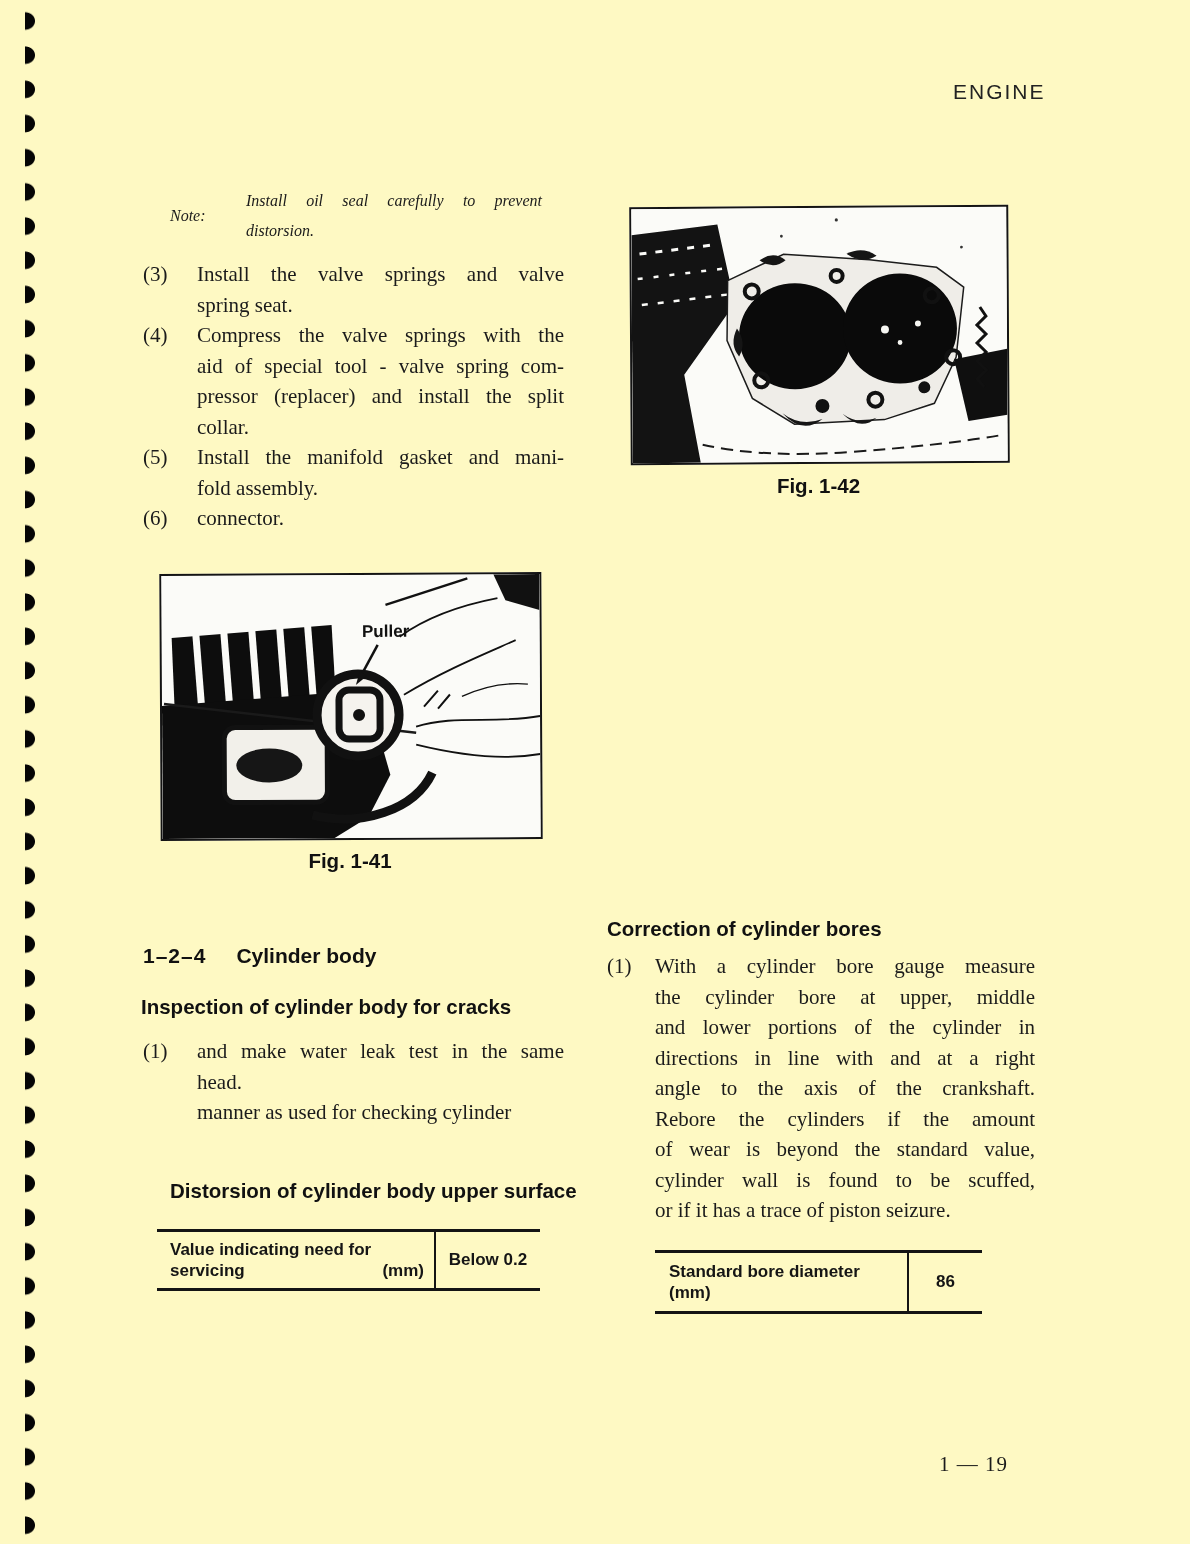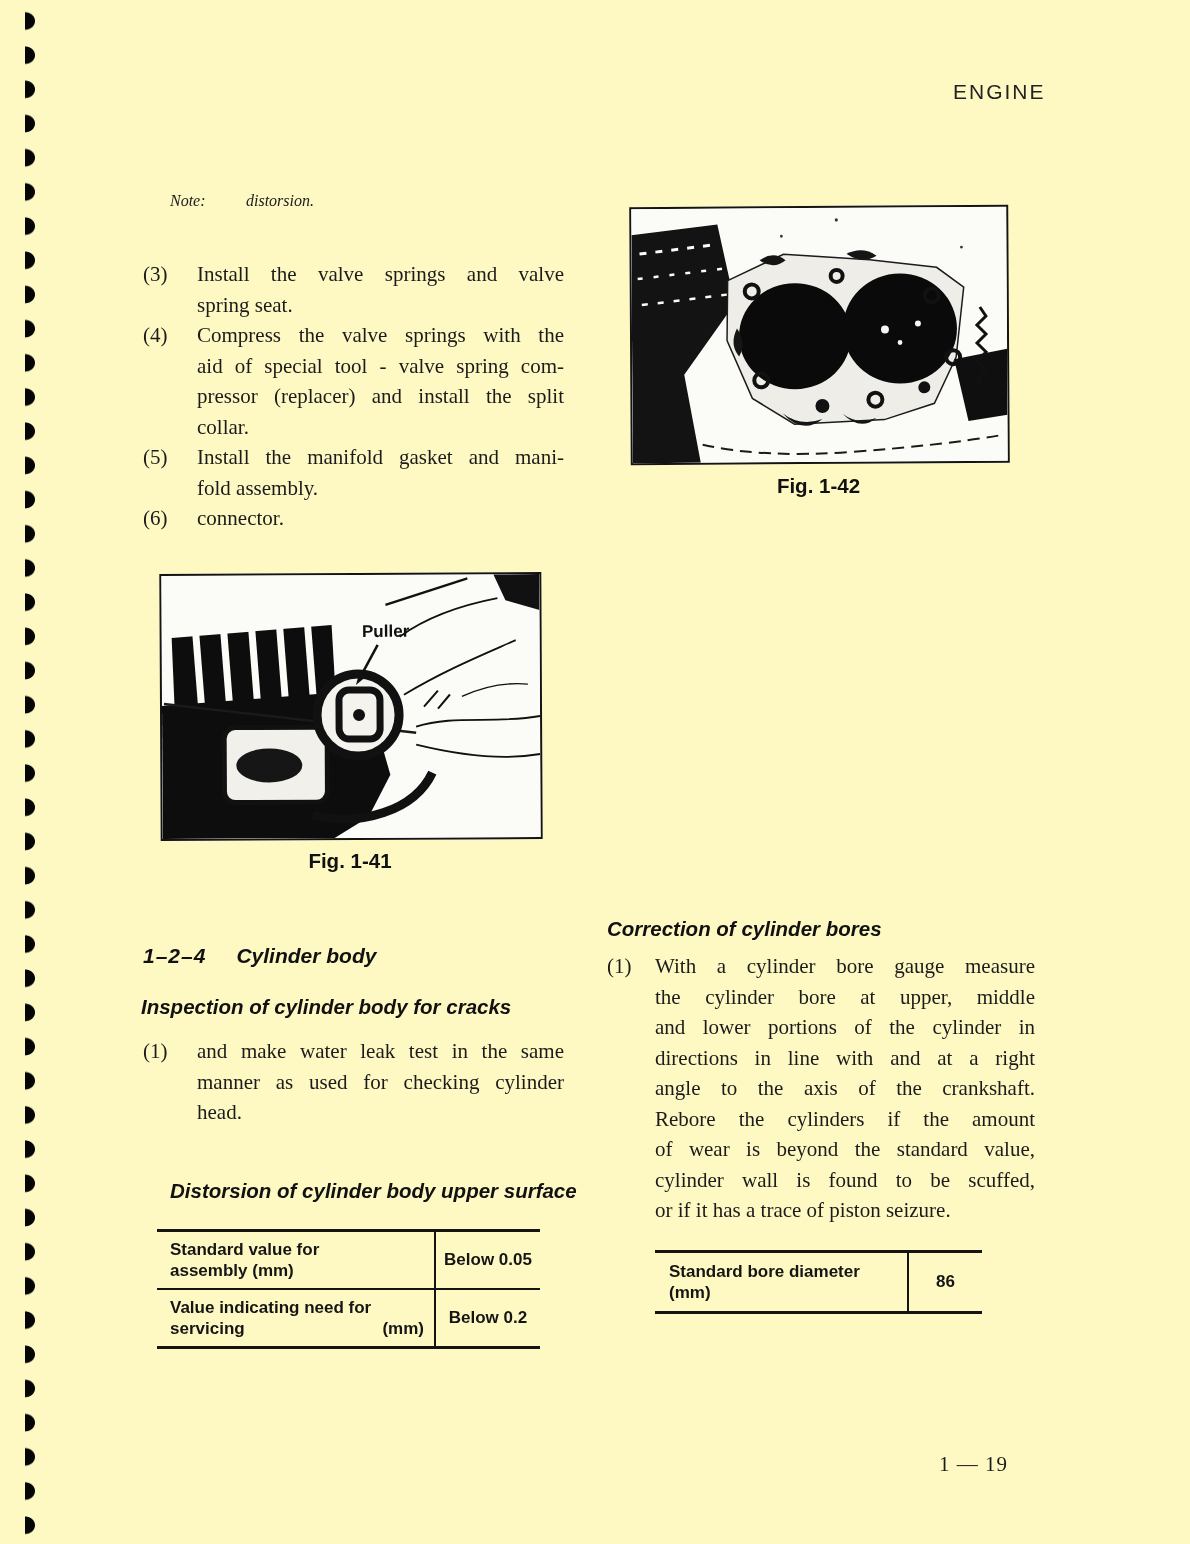--- a/index.html
+++ b/index.html
@@ -31,21 +31,21 @@
   .tlines .tline:last-child{text-align-last:left;}
   
   .steps{position:absolute;left:143px;top:259px;width:421px;}
   .item{display:flex;font-size:21px;line-height:30.5px;}
   .item .num{width:54px;flex:none;}
   .item .body{flex:1;}
   .insp-item{position:absolute;left:143px;top:1036px;width:421px;}
   .corr-item{position:absolute;left:607px;top:951px;width:428px;}
   .corr-item .num{width:48px;}
   
-  .h-sans{font-family:"Liberation Sans",sans-serif;font-weight:700;color:#111;font-style:italic;}
+  .h-sans{font-family:"Liberation Sans",sans-serif;font-weight:700;color:#111;}
   .sec-head{position:absolute;left:143px;top:944px;font-size:21px;}
   .sec-head .sec-num{margin-right:30px;letter-spacing:1px;}
   .sub-head-l{position:absolute;left:141px;top:995px;font-size:20.5px;}
   .sub-head-r{position:absolute;left:607px;top:917px;font-size:20.5px;}
   .tbl-title{position:absolute;left:170px;top:1179px;font-size:20.5px;}
   
   .figframe{position:absolute;border:2.5px solid #141414;background:#fcfcfa;}
   .fig42{left:630px;top:206px;width:375px;height:254px;transform:rotate(-0.35deg);}
   .fig41{left:160px;top:573px;width:378px;height:263px;transform:rotate(-0.3deg);}
   .figcap{position:absolute;text-align:center;font-family:"Liberation Sans",sans-serif;
@@ -73,20 +73,21 @@
 
 <div class="page">
 
   <div class="holes"></div>
 
   <div class="hdr">ENGINE</div>
 
   <div class="note">
     <span class="note-label">Note:</span>
     <div class="note-body tlines">
+        <div class="tline">Install oil seal carefully to prevent</div>
         <div class="tline">distorsion.</div>
       </div>
   </div>
 
   <div class="steps">
     <div class="item">
       <span class="num">(3)</span>
       <div class="body tlines">
           <div class="tline">Install the valve springs and valve</div>
           <div class="tline">spring seat.</div>
@@ -191,35 +192,28 @@
   <div class="sec-head h-sans">
     <span class="sec-num">1–2–4</span><span>Cylinder body</span>
   </div>
 
   <div class="sub-head-l h-sans">Inspection of cylinder body for cracks</div>
 
   <div class="item insp-item">
     <span class="num">(1)</span>
     <div class="body tlines">
         <div class="tline">and make water leak test in the same</div>
+        <div class="tline">head.</div>
         <div class="tline">manner as used for checking cylinder</div>
-        <div class="tline">head.</div>
       </div>
   </div>
 
   <div class="tbl-title h-sans">Distorsion of cylinder body upper surface</div>
 
   <div class="spec dist-table">
-    <div class="row">
-      <div class="lab">
-        <span class="lab-text">Standard value for assembly (mm)</span>
-        <span class="lab-unit"></span>
-      </div>
-      <div class="val">Below 0.05</div>
-    </div>
     <div class="row">
       <div class="lab">
         <span class="lab-text">Value indicating need for servicing</span>
         <span class="lab-unit">(mm)</span>
       </div>
       <div class="val">Below 0.2</div>
     </div>
   </div>
 
   <div class="sub-head-r h-sans">Correction of cylinder bores</div>

